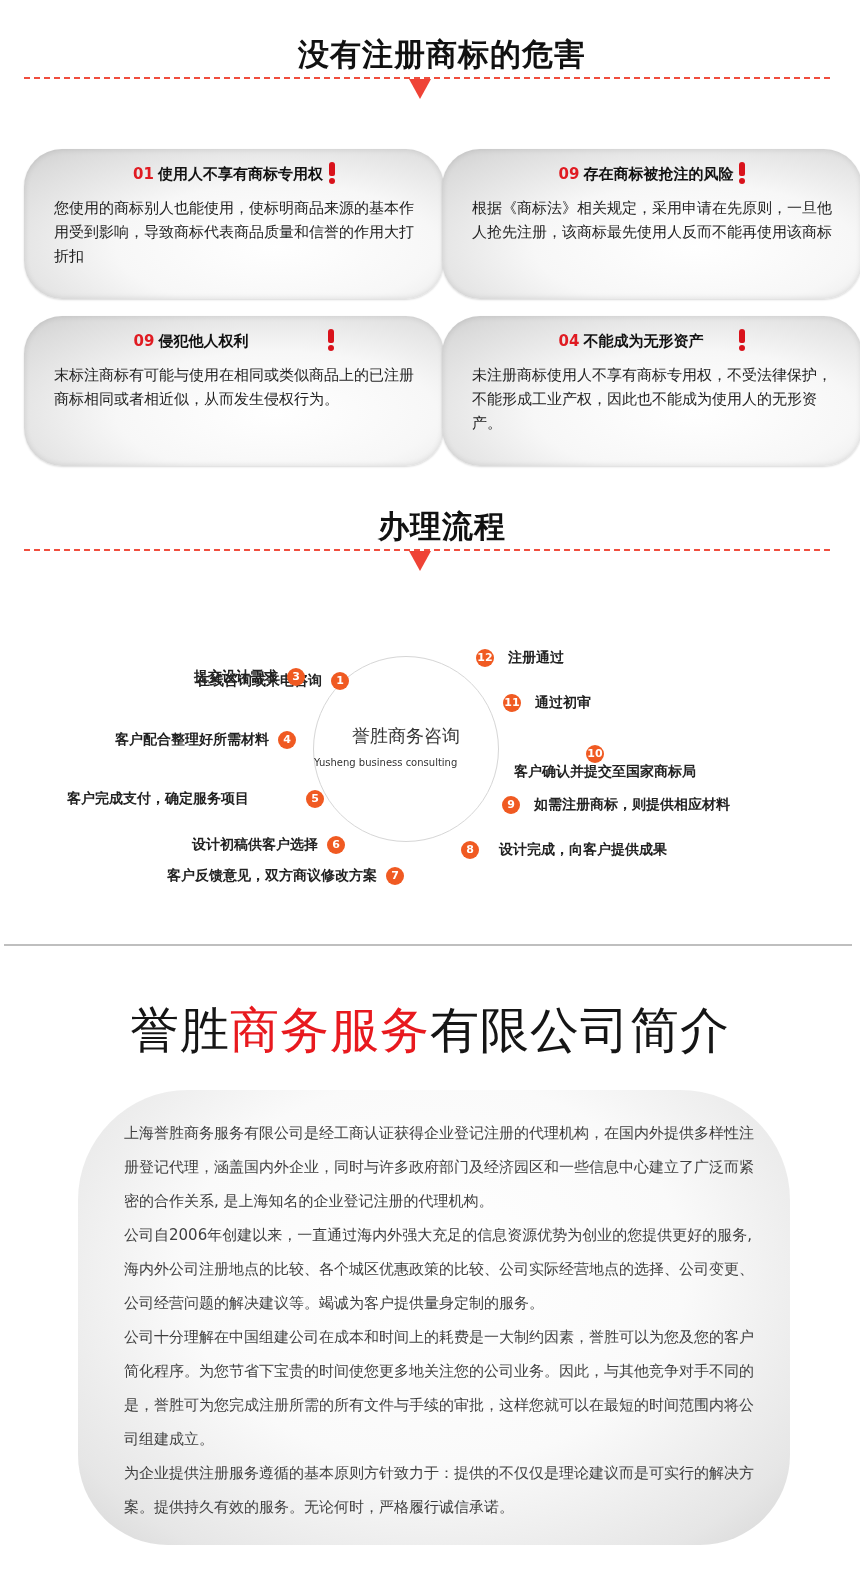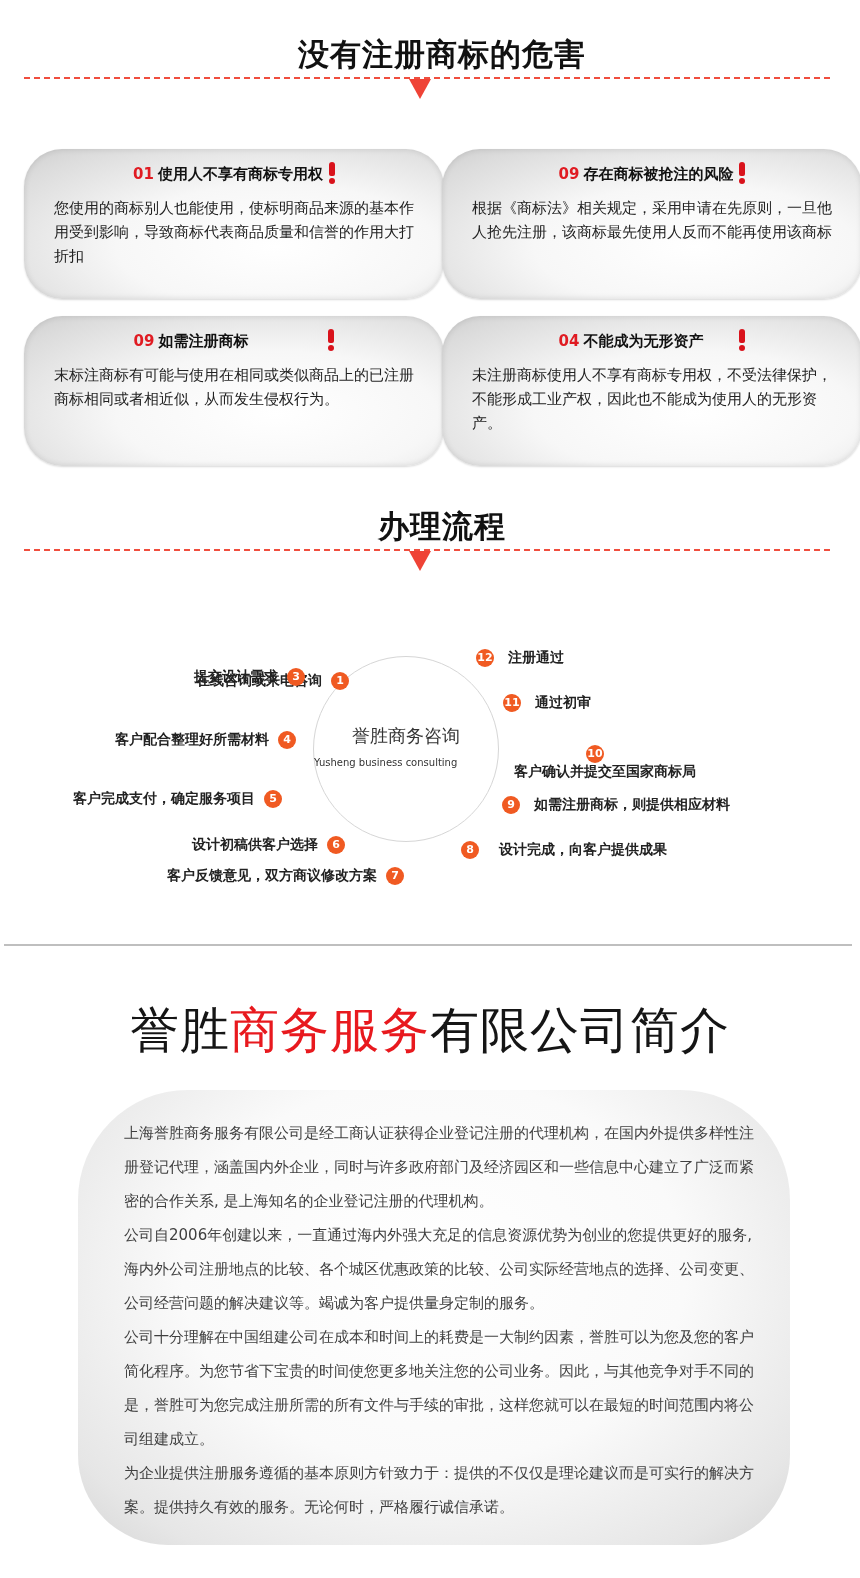--- a/index.html
+++ b/index.html
@@ -40,21 +40,21 @@
 
 <div class="card" style="left:24px; top:149px;">
   <div class="card-head"><span class="num">01</span><span>使用人不享有商标专用权</span><span class="bang"></span></div>
   <div class="card-body">您使用的商标别人也能使用，使标明商品来源的基本作用受到影响，导致商标代表商品质量和信誉的作用大打折扣</div>
 </div>
 <div class="card" style="left:442px; top:149px;">
   <div class="card-head"><span class="num">09</span><span>存在商标被抢注的风险</span><span class="bang"></span></div>
   <div class="card-body">根据《商标法》相关规定，采用申请在先原则，一旦他人抢先注册，该商标最先使用人反而不能再使用该商标</div>
 </div>
 <div class="card" style="left:24px; top:316px;">
-  <div class="card-head"><span class="num">09</span><span>如需注册商标</span><span class="bang" style="margin-left:80px;"></span></div>
+  <div class="card-head"><span class="num">09</span><span>侵犯他人权利</span><span class="bang" style="margin-left:80px;"></span></div>
   <div class="card-body">末标注商标有可能与使用在相同或类似商品上的已注册商标相同或者相近似，从而发生侵权行为。</div>
 </div>
 <div class="card" style="left:442px; top:316px;">
   <div class="card-head"><span class="num">04</span><span>不能成为无形资产</span><span class="bang" style="margin-left:36px;"></span></div>
   <div class="card-body">未注册商标使用人不享有商标专用权，不受法律保护，不能形成工业产权，因此也不能成为使用人的无形资产。</div>
 </div>
 
 <div class="sec-title" style="top:506px;">办理流程</div>
 <div class="dash-line" style="top:549px;"></div>
 <div class="tri" style="top:551px;"></div>
@@ -69,21 +69,21 @@
     <span class="badge">1</span>
   </div>
 <div class="step left" style="right:555px; top:668px;">
     <span>提交设计需求</span>
     <span class="badge">3</span>
   </div>
 <div class="step left" style="right:564px; top:731px;">
     <span>客户配合整理好所需材料</span>
     <span class="badge">4</span>
   </div>
-<div class="step left" style="right:578px; top:790px;">
+<div class="step left" style="right:536px; top:790px;gap:48px;">
     <span>客户完成支付，确定服务项目</span>
     <span class="badge">5</span>
   </div>
 <div class="step left" style="right:515px; top:836px;">
     <span>设计初稿供客户选择</span>
     <span class="badge">6</span>
   </div>
 <div class="step left" style="right:456px; top:867px;">
     <span>客户反馈意见，双方商议修改方案</span>
     <span class="badge">7</span>

